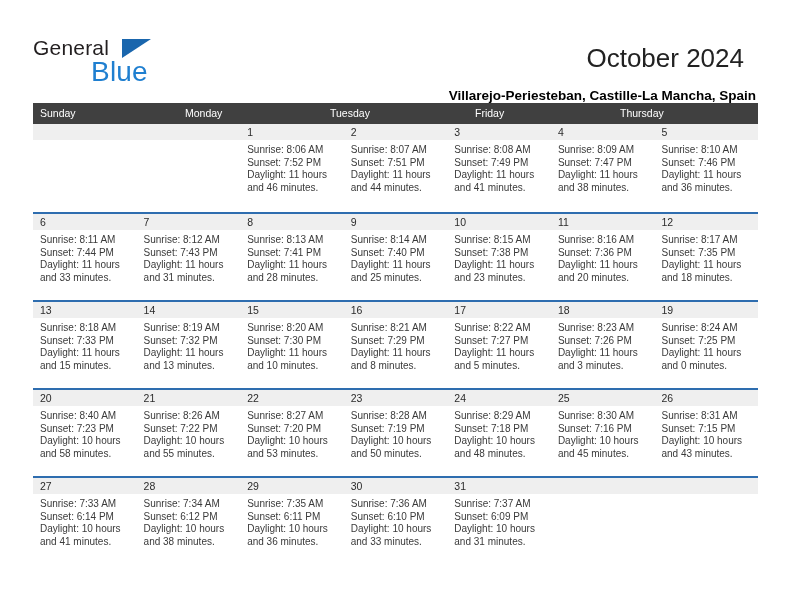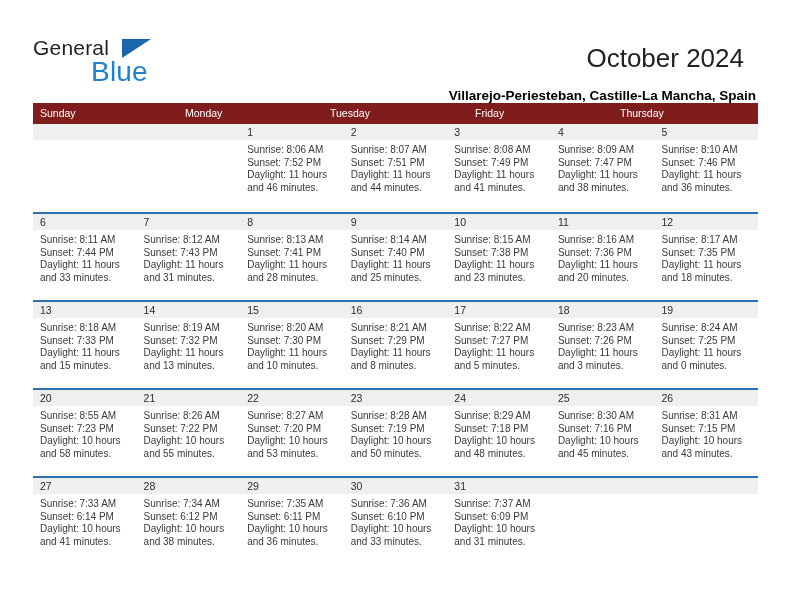--- a/index.html
+++ b/index.html
@@ -88,21 +88,21 @@
 
   
   .calendar {
     position: absolute;
     left: 33px;
     top: 103px;
     width: 725px;
   }
   .cal-head {
     display: flex;
-    background: #7f1d1d;
+    background: #404040;
     height: 21px;
   }
   .cal-head .hcell {
     flex: 1 1 0;
     color: #ffffff;
     font-size: 10.5px;
     line-height: 21px;
     padding-left: 7px;
     box-sizing: border-box;
     white-space: nowrap;
@@ -357,21 +357,21 @@
               <div>Sunset: 7:25 PM</div>
               <div>Daylight: 11 hours</div>
               <div>and 0 minutes.</div>
             </div>
           </div>
         </div>
         <div class="week">
           <div class="daycell">
             <div class="daynum-band">20</div>
             <div class="daybody">
-              <div>Sunrise: 8:55 AM</div>
+              <div>Sunrise: 8:40 AM</div>
               <div>Sunset: 7:23 PM</div>
               <div>Daylight: 10 hours</div>
               <div>and 58 minutes.</div>
             </div>
           </div>
           <div class="daycell">
             <div class="daynum-band">21</div>
             <div class="daybody">
               <div>Sunrise: 8:26 AM</div>
               <div>Sunset: 7:22 PM</div>

